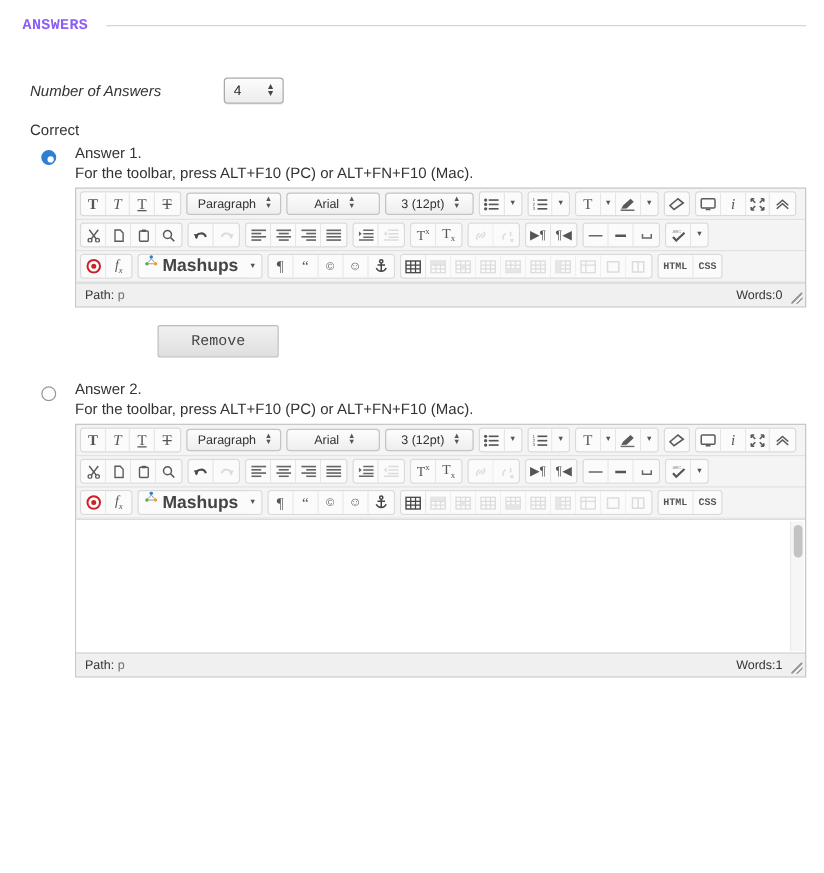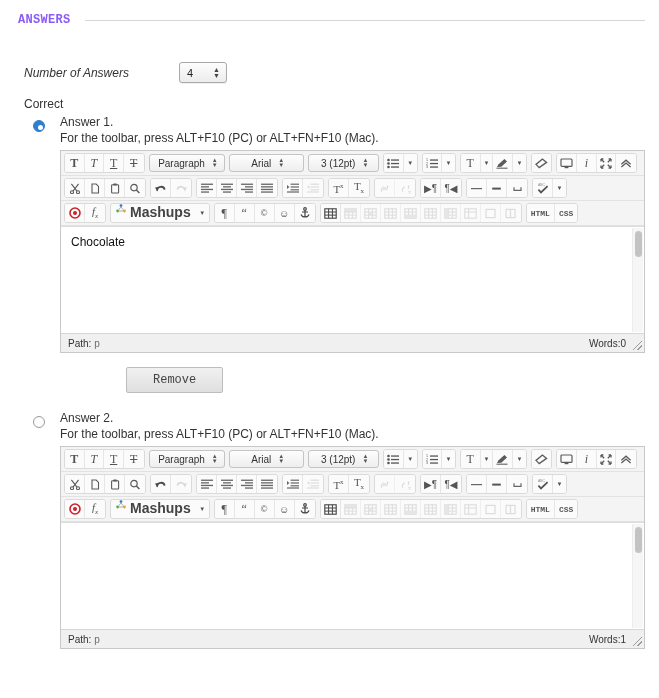--- a/index.html
+++ b/index.html
@@ -626,26 +626,20 @@
             </svg>
         </div>
       </div>
 
       <div class="grp">
         <div class="htmlbtn">HTML</div>
         <div class="htmlbtn">CSS</div>
       </div>
     </div>
 
-    <div class="edit-area">
-      <div>Chocolate</div>
-      <div class="scroll-track">
-        <div class="scroll-thumb"></div>
-      </div>
-    </div>
 
     <div class="statusbar">
       <div>
         <span>Path:</span>
         <span class="path-val">p</span>
       </div>
       <div class="words">Words:0</div>
       <div class="resizer"></div>
     </div>
   </div>

